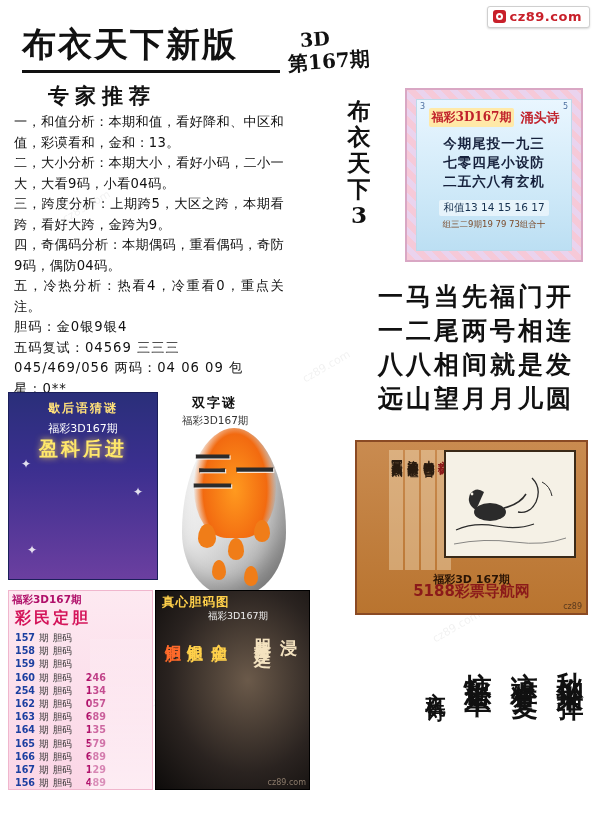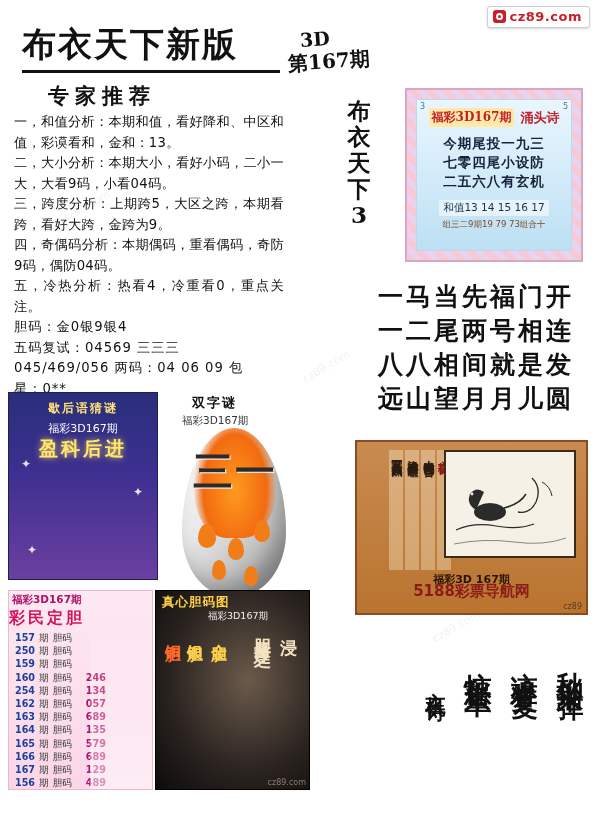--- a/index.html
+++ b/index.html
@@ -268,21 +268,21 @@
     position:absolute;left:8px;top:590px;width:145px;height:200px;
     background:linear-gradient(180deg,#fde9f1 0%,#fbd6e6 100%);
     border:1px solid #f0b6cd;
     box-sizing:border-box;
     overflow:hidden;
   }
   .cmd .hd{
     font-size:10.5px;color:#b0106a;padding:2px 3px 0 3px;font-weight:bold;
   }
   .cmd .title{
-    text-align:left;
+    text-align:left;padding-left:6px;
     font-family:"DejaVu Serif","Liberation Serif",serif;
     font-size:16px;font-weight:bold;color:#d4145a;letter-spacing:3px;
     margin-top:1px;
   }
   .cmd table{
     border-collapse:collapse;margin-top:2px;margin-left:4px;
     font-size:9.6px;color:#222;
   }
   .cmd td{padding:0 2px;line-height:13.2px;white-space:nowrap;}
   .cmd td.n{color:#1b3fa0;font-weight:bold;}
@@ -463,21 +463,21 @@
     <div class="title">彩民定胆</div>
     <table>
       <tbody>
         <tr>
           <td class="n">157</td>
           <td class="q">期</td>
           <td class="k">胆码</td>
           <td class="v"></td>
         </tr>
         <tr>
-          <td class="n">250</td>
+          <td class="n">158</td>
           <td class="q">期</td>
           <td class="k">胆码</td>
           <td class="v"></td>
         </tr>
         <tr>
           <td class="n">159</td>
           <td class="q">期</td>
           <td class="k">胆码</td>
           <td class="v"></td>
         </tr>

